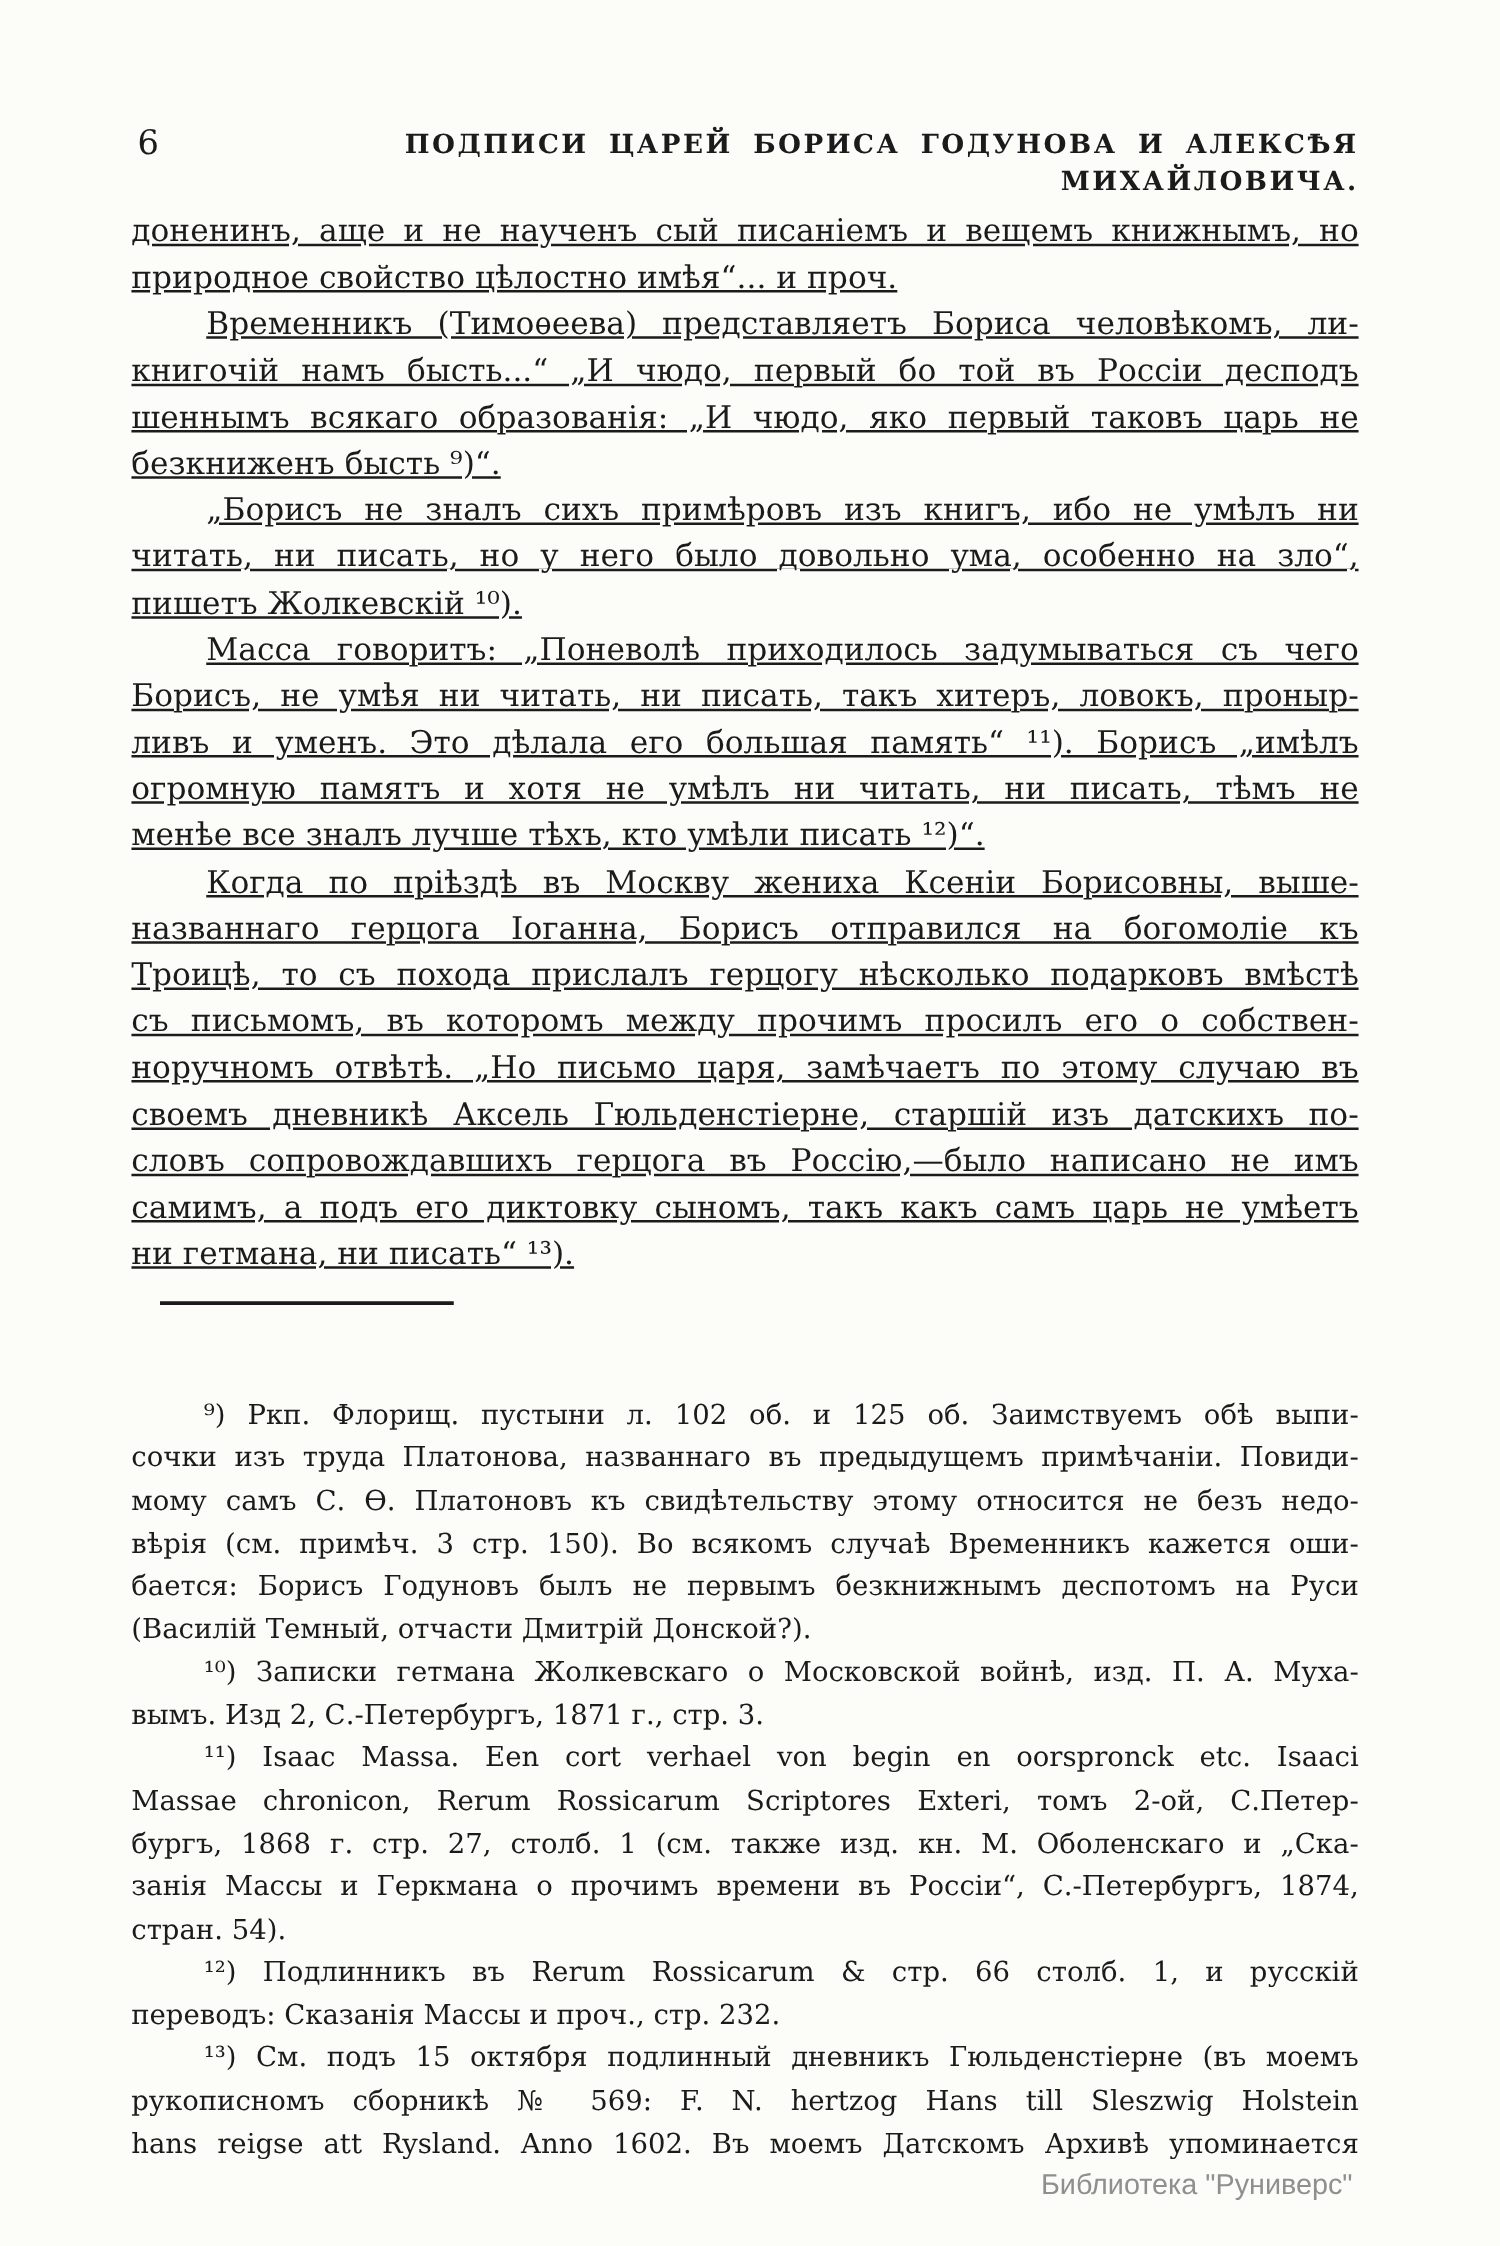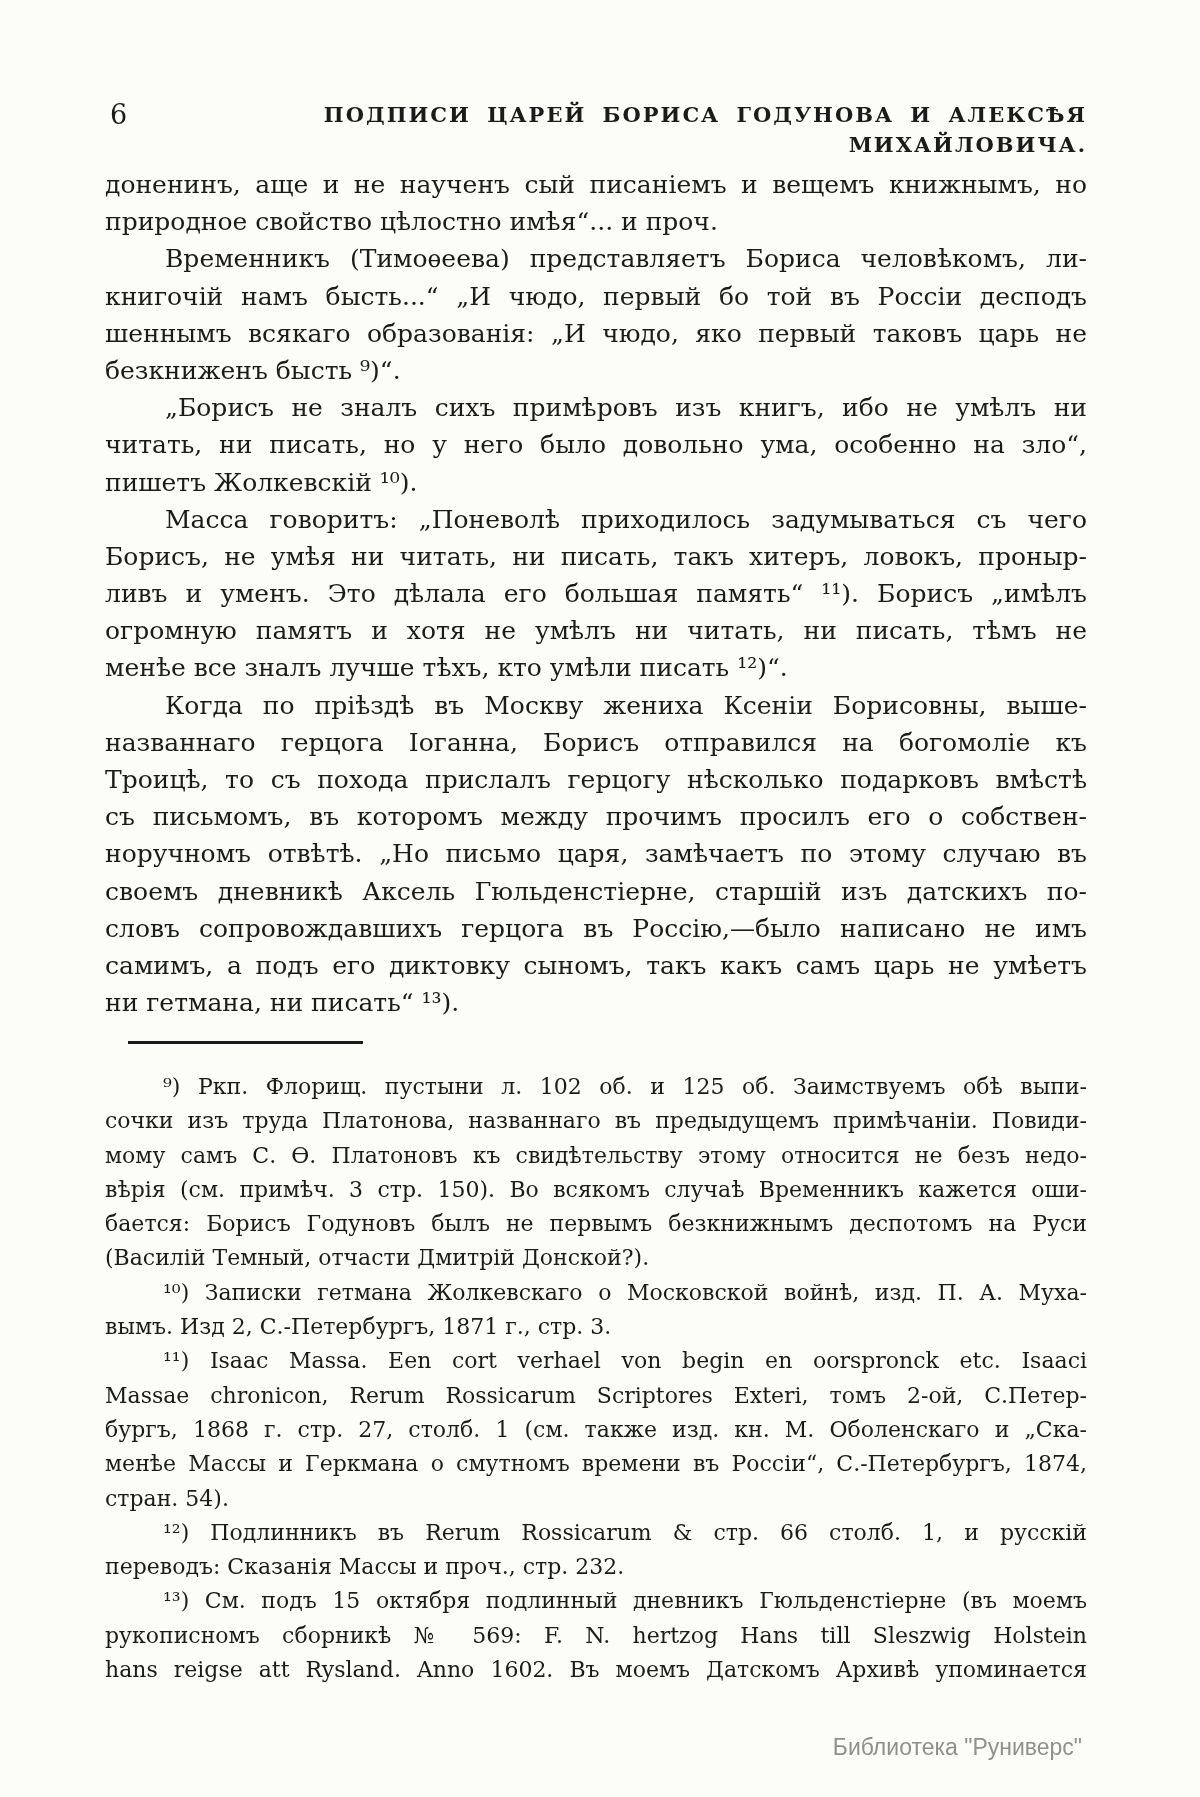--- a/index.html
+++ b/index.html
@@ -38,28 +38,29 @@
     font-weight: bold;
     letter-spacing: 2px;
     word-spacing: 7px;
   }
   .body-text {
     position: absolute;
     top: 166px;
     left: 105px;
     width: 982px;
     font-size: 25px;
+    text-decoration: underline;
   }
   .body-text .line {
     height: 37.2px;
     line-height: 37.2px;
   }
   .footnotes {
     position: absolute;
-    top: 1070px;
+    top: 1116px;
     left: 105px;
     width: 982px;
     font-size: 22px;
   }
   .footnotes .line {
     height: 34.3px;
     line-height: 34.3px;
   }
   .line {
     text-align: justify;
@@ -132,21 +133,21 @@
       <div class="line">сочки изъ труда Платонова, названнаго въ предыдущемъ примѣчаніи. Повиди-</div>
       <div class="line">мому самъ С. Ѳ. Платоновъ къ свидѣтельству этому относится не безъ недо-</div>
       <div class="line">вѣрія (см. примѣч. 3 стр. 150). Во всякомъ случаѣ Временникъ кажется оши-</div>
       <div class="line">бается: Борисъ Годуновъ былъ не первымъ безкнижнымъ деспотомъ на Руси</div>
       <div class="line end">(Василій Темный, отчасти Дмитрій Донской?).</div>
       <div class="line indent">¹⁰) Записки гетмана Жолкевскаго о Московской войнѣ, изд. П. А. Муха-</div>
       <div class="line end">вымъ. Изд 2, С.-Петербургъ, 1871 г., стр. 3.</div>
       <div class="line indent">¹¹) Isaac Massa. Een cort verhael von begin en oorspronck etc. Isaaci</div>
       <div class="line">Massae chronicon, Rerum Rossicarum Scriptores Exteri, томъ 2-ой, С.Петер-</div>
       <div class="line">бургъ, 1868 г. стр. 27, столб. 1 (см. также изд. кн. М. Оболенскаго и „Ска-</div>
-      <div class="line">менѣе Массы и Геркмана о смутномъ времени въ Россіи“, С.-Петербургъ, 1874,</div>
+      <div class="line">занія Массы и Геркмана о прочимъ времени въ Россіи“, С.-Петербургъ, 1874,</div>
       <div class="line end">стран. 54).</div>
       <div class="line indent">¹²) Подлинникъ въ Rerum Rossicarum &amp; стр. 66 столб. 1, и русскій</div>
       <div class="line end">переводъ: Сказанія Массы и проч., стр. 232.</div>
       <div class="line indent">¹³) См. подъ 15 октября подлинный дневникъ Гюльденстіерне (въ моемъ</div>
       <div class="line">рукописномъ сборникѣ № 569: F. N. hertzog Hans till Sleszwig Holstein</div>
       <div class="line">hans reigse att Rysland. Anno 1602. Въ моемъ Датскомъ Архивѣ упоминается</div>
     </div>
 
   <div class="watermark">Библиотека "Руниверс"</div>
 

